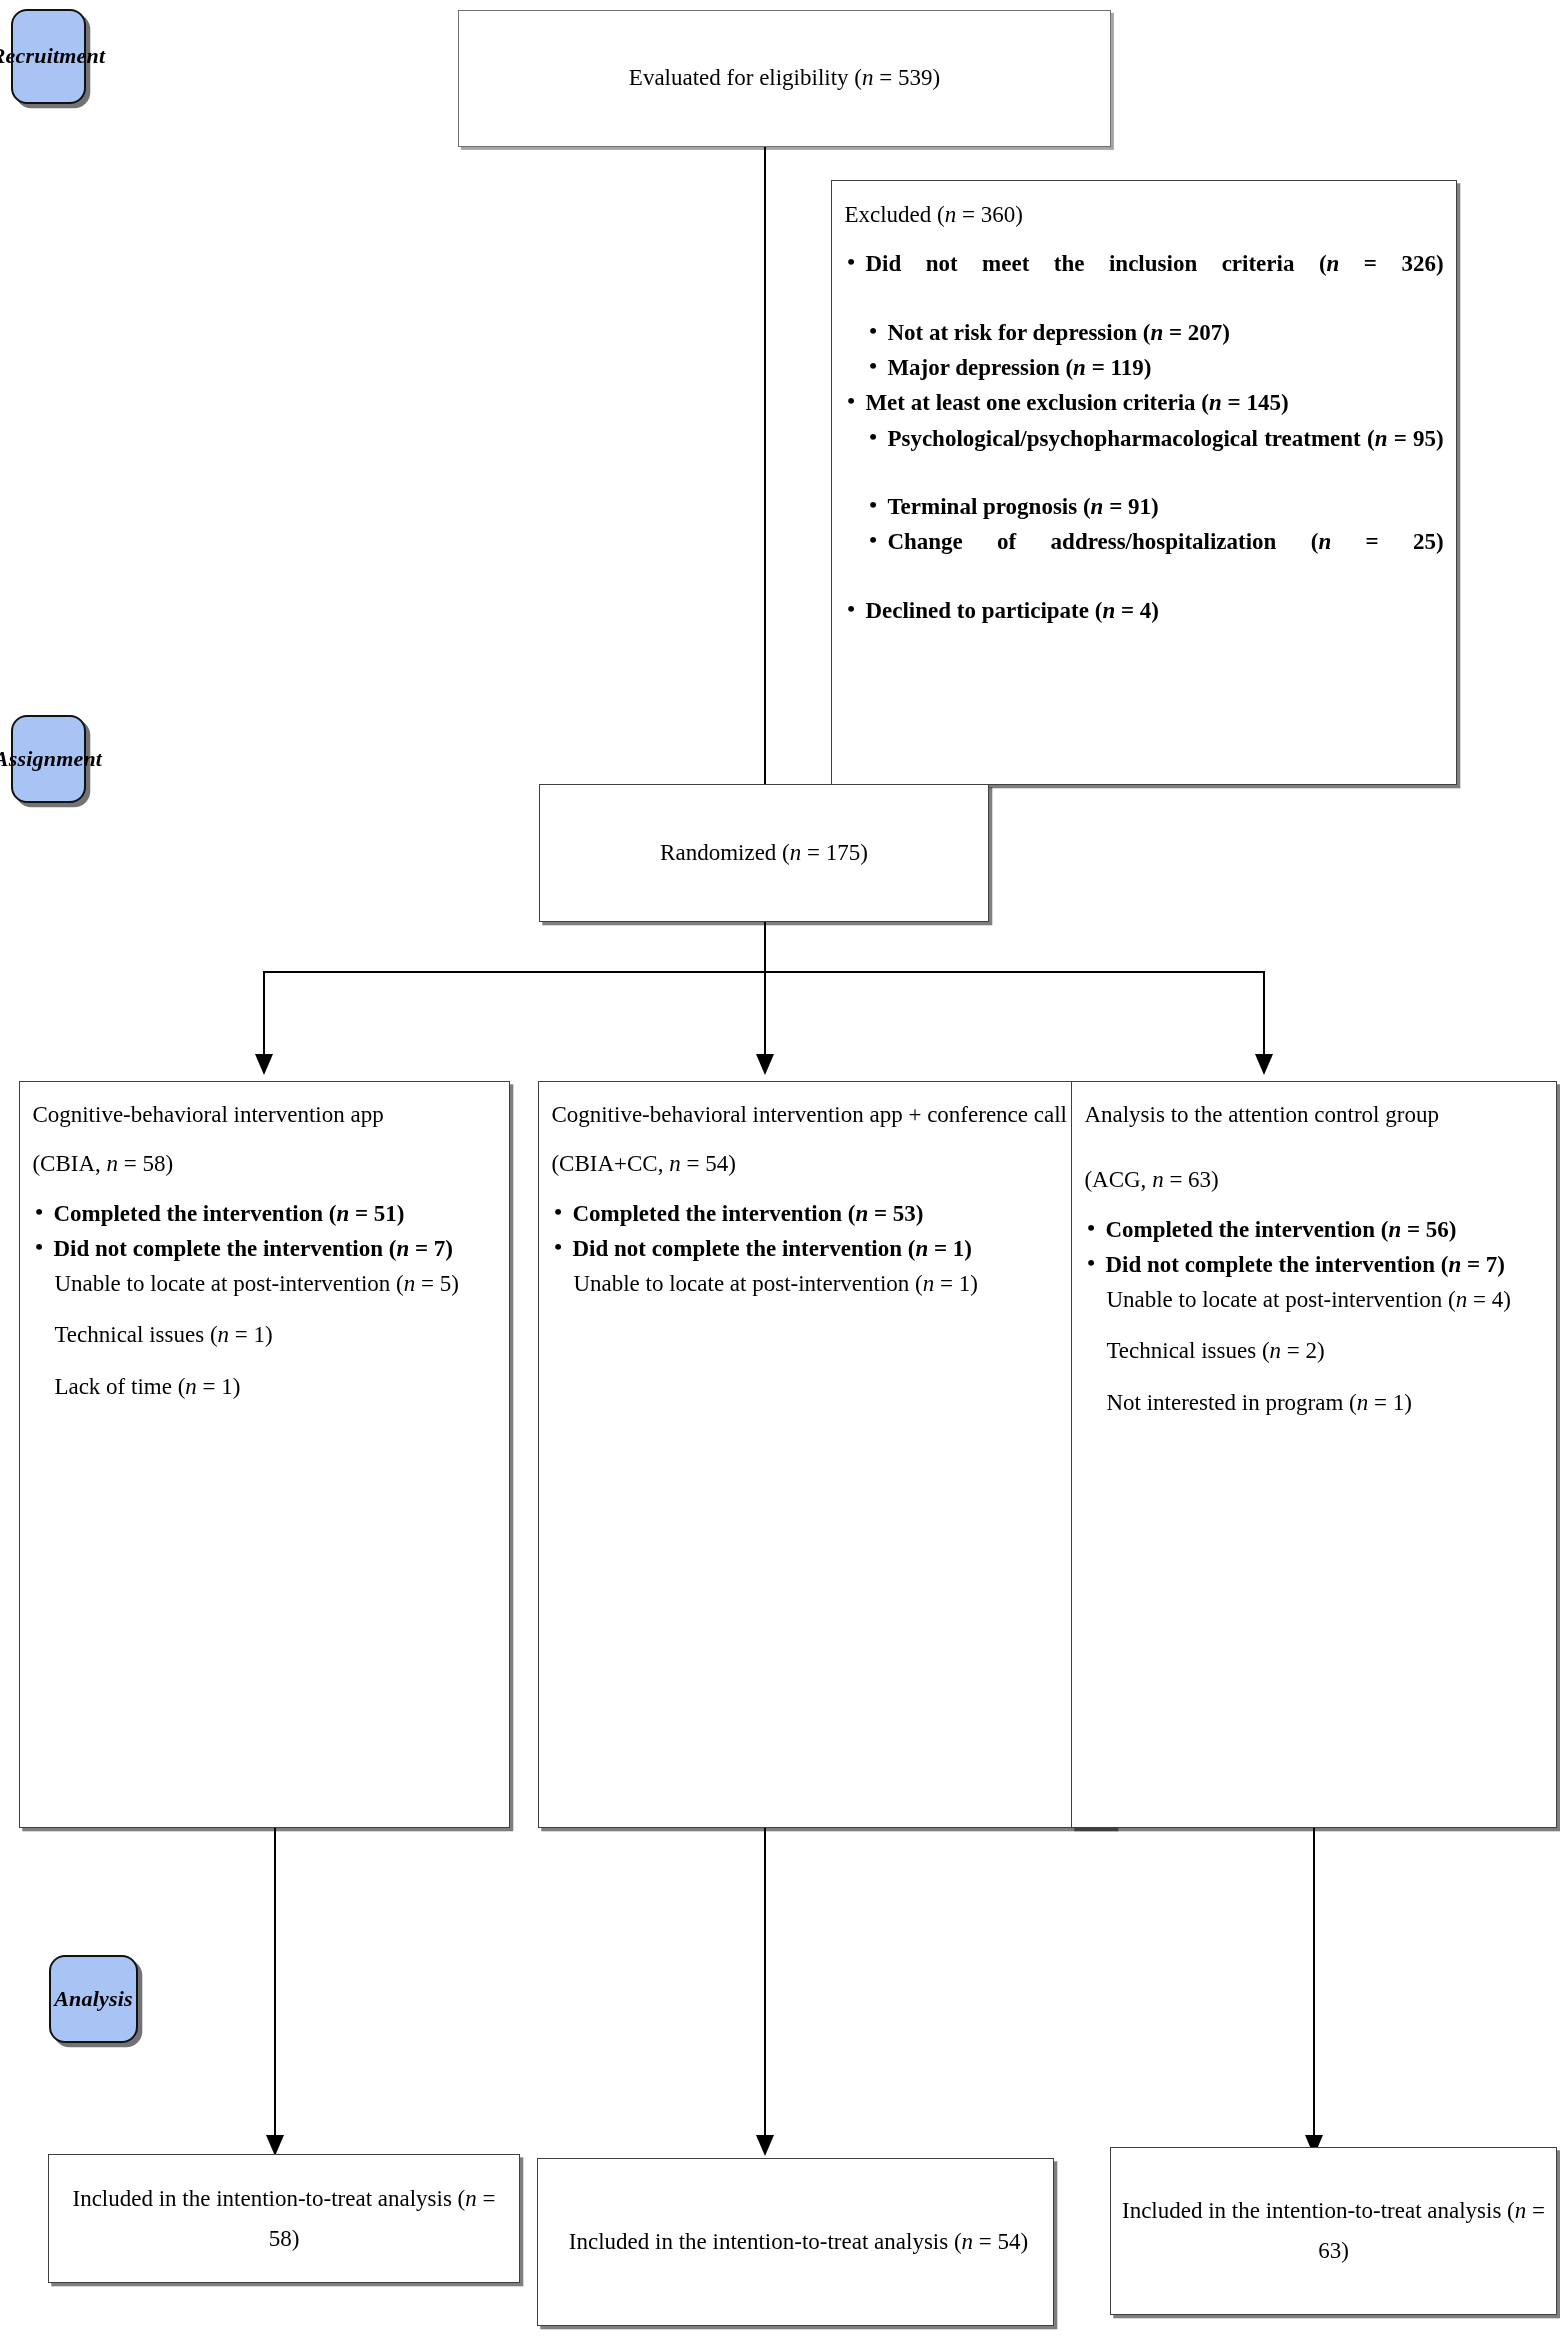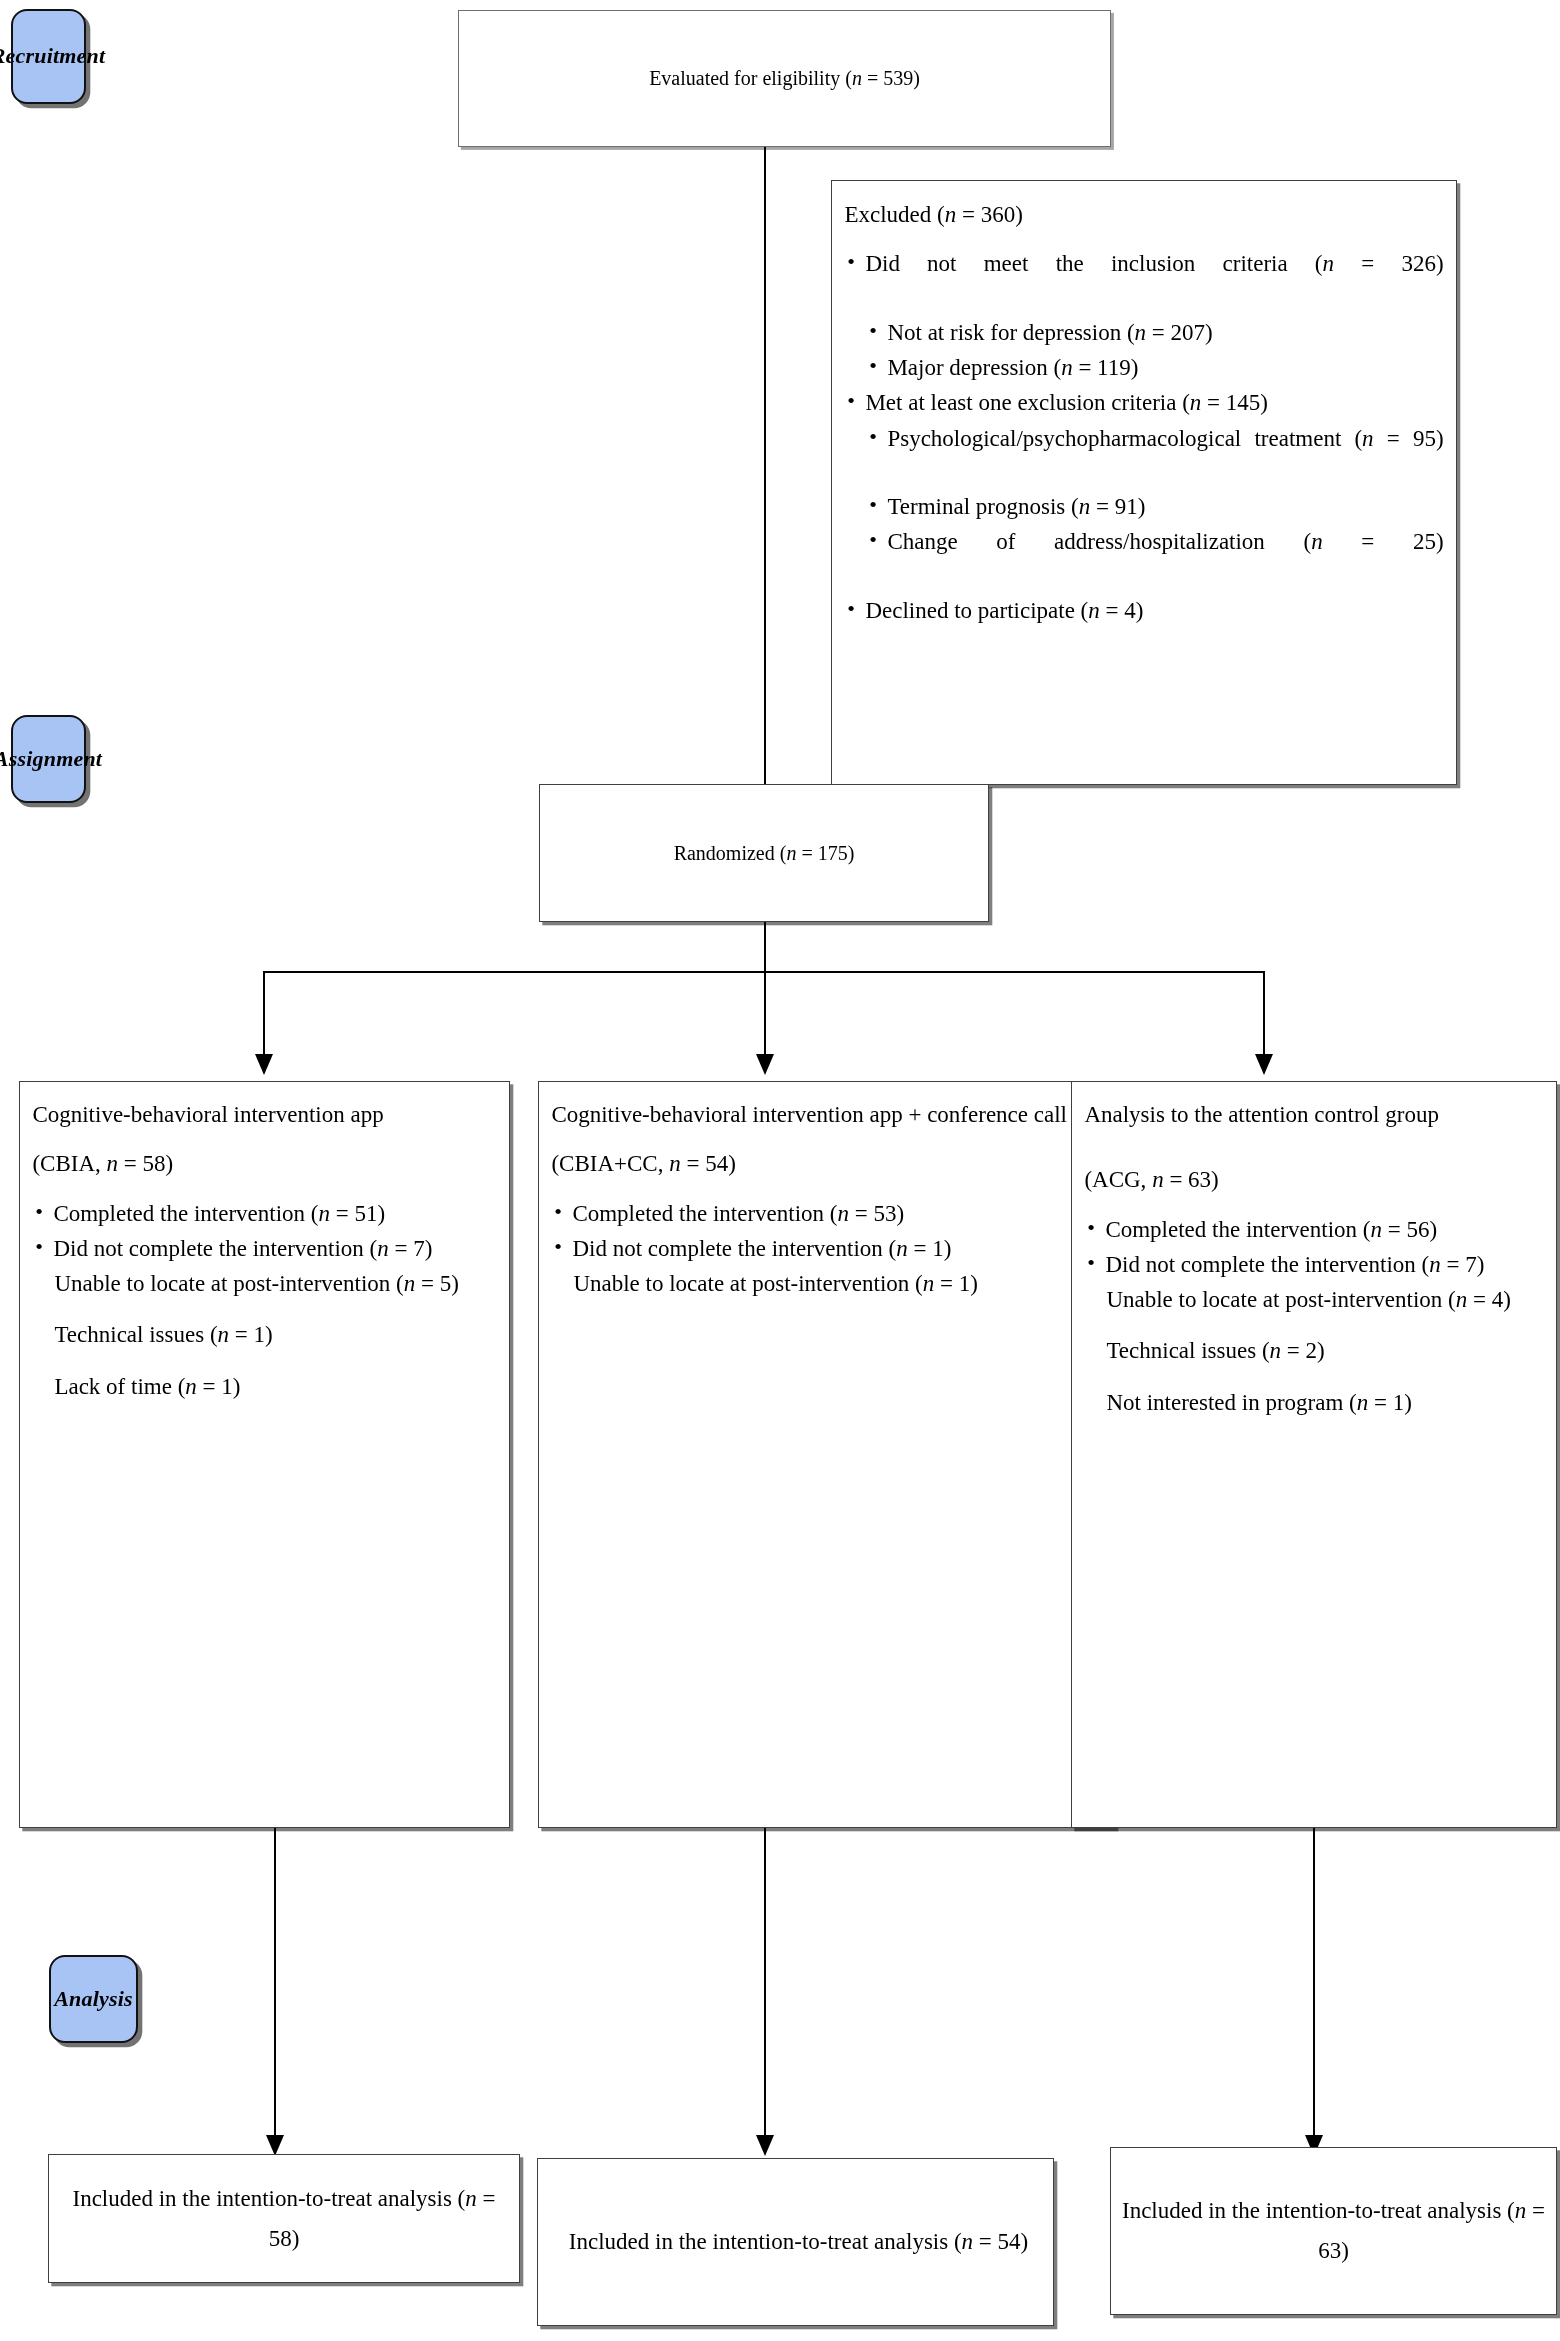--- a/index.html
+++ b/index.html
@@ -43,21 +43,21 @@
   .box-inner{
     position:absolute;
     left:0;right:0;
     padding:0 12.4px;
     box-sizing:border-box;
   }
   .box-center{
     display:flex;align-items:center;justify-content:center;
     width:100%;height:100%;
     text-align:center;
-    font-size:20px;
+    font-size:23px;
     line-height:1.45;
     padding:0 10.5px;
     box-sizing:border-box;
   }
   .box-centertext{
     width:100%;height:100%;
     display:flex;flex-direction:column;align-items:center;justify-content:center;
     text-align:center;
     font-size:23px;
     line-height:1.72;
@@ -68,20 +68,21 @@
   .ttl{font-size:23px;line-height:1.45;margin:0 0 0 0;}
   .gap{height:16px;}
 
   ul.blist{list-style:none;margin:0;padding:0;}
   ul.blist > li{
     position:relative;
     font-size:23px;
     line-height:1.45;
     padding-left:21px;
     margin:0 0 1.9px 0;
+    font-weight:bold;
   }
   ul.blist > li::before{
     content:"\2022";
     position:absolute;left:2.9px;top:-1px;
     font-size:22px;
   }
   li.justify{text-align:justify;text-justify:inter-word;}
   li.justify::after{content:"";display:inline-block;width:100%;}
   .indent1{margin-left:22px !important;}
   .plain{

